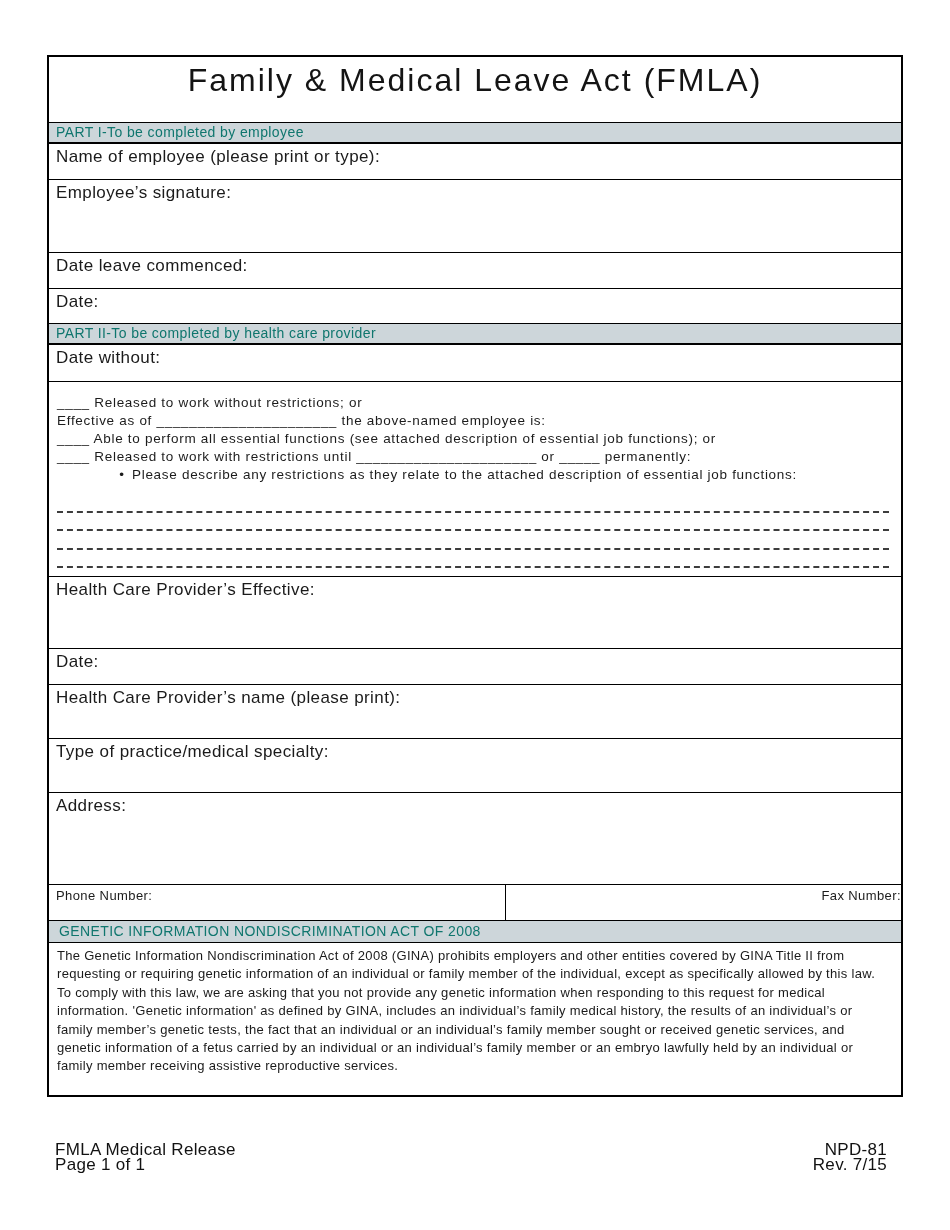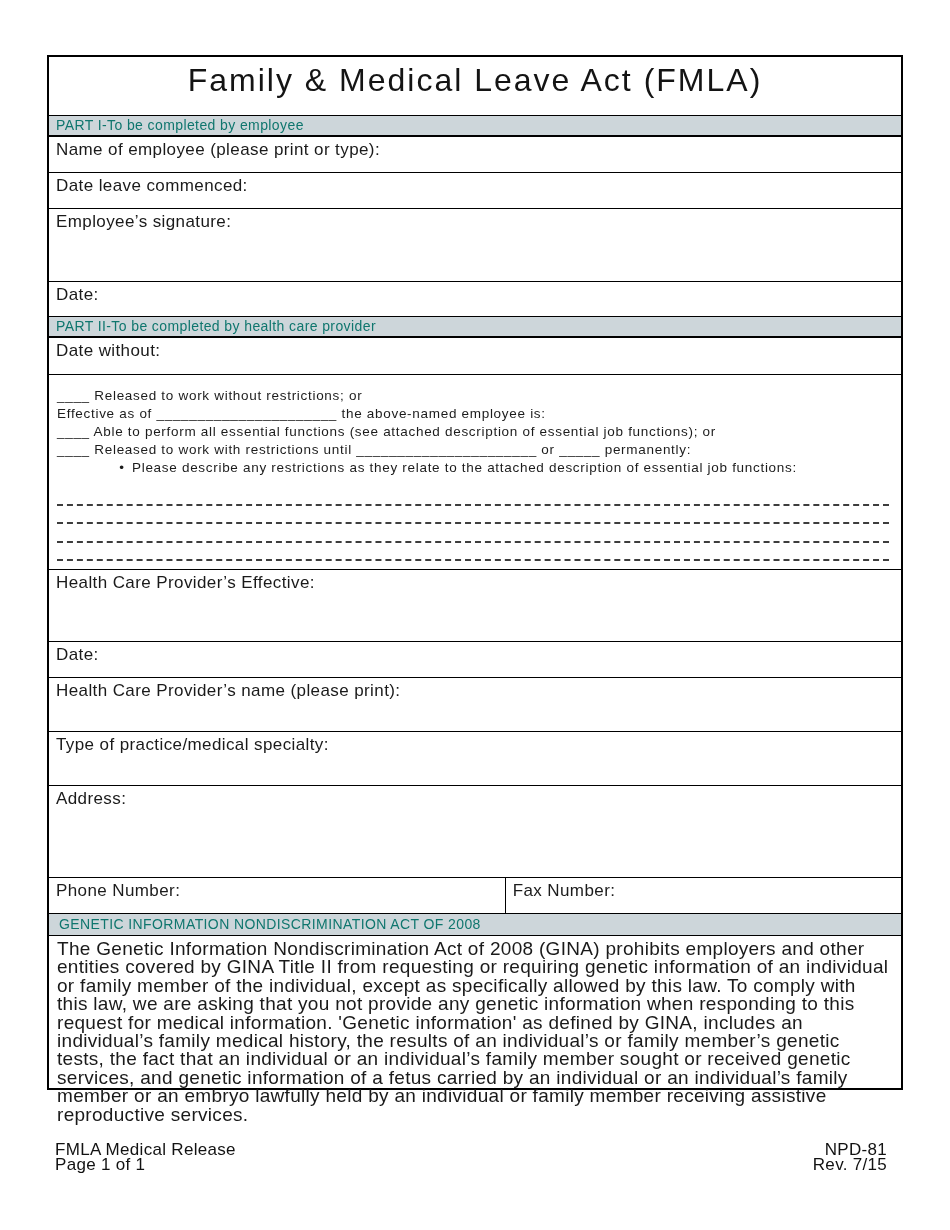--- a/index.html
+++ b/index.html
@@ -8,21 +8,21 @@
   body {
     width: 950px; height: 1230px; position: relative;
     font-family: "Liberation Sans", sans-serif;
     color: var(--text);
   }
   .form-box {
     position: absolute; left: 47px; top: 55px; width: 856px;
     border: 2px solid var(--border); background: #fff;
   }
   .title-cell {
-    height: 59px; text-align: center; padding-top: 4px;
+    height: 66px; text-align: center; padding-top: 4px;
   }
   .title-line {
     font-size: 32px; line-height: 39px; letter-spacing: 2px;
     color: #141414; font-weight: 400;
   }
   .sec-hdr {
     height: 21px; background: var(--hdr-bg);
     border-top: 1px solid var(--border); border-bottom: 1px solid var(--border);
     font-size: 14px; line-height: 19px; letter-spacing: 0.4px;
     padding-left: 7px; color: #0f766e;
@@ -47,28 +47,28 @@
   .bullet-glyph { width: 20px; margin-left: 55px; text-align: center; }
   .write-lines { margin-top: 10px; }
   .write-line {
     height: 18.5px; margin-right: 4px;
     border-bottom: 2px dashed #3d3d3d;
   }
   .split-row {
     display: flex; border-top: 1px solid var(--border); height: 37px;
   }
   .split-row .cell {
-    font-size: 17px; letter-spacing: 0.4px; padding: 3px 0 0 7px;
+    font-size: 13px; letter-spacing: 0.4px; padding: 3px 0 0 7px;
   }
   .cell-phone { width: 53.6%; border-right: 1px solid var(--border); }
-  .cell-fax { width: 46.4%; }
+  .cell-fax { width: 46.4%; text-align: right; }
   .gina-row {
     border-top: none; height: 152px;
     padding: 4px 9px 0 8px;
-    font-size: 19px; line-height: 18.4px; letter-spacing: 0.3px; border-radius: 6px;
+    font-size: 13px; line-height: 18.4px; letter-spacing: 0.3px; border-radius: 6px;
   }
   .gina-hdr { height: 23px; line-height: 21px; padding-left: 10px; }
   .footer {
     position: absolute; left: 47px; top: 1143px; width: 856px;
     display: flex; justify-content: space-between;
     font-size: 17px; line-height: 14.5px; letter-spacing: 0.3px; color: #121212;
   }
   .footer .col-left { padding-left: 8px; }
   .footer .col-right { text-align: right; padding-right: 16px; }
 </style>
@@ -79,25 +79,25 @@
 
   <div class="title-cell">
     <div class="title-line">Family &amp; Medical Leave Act (FMLA)</div>
   </div>
 
   <div class="sec-hdr">PART I-To be completed by employee</div>
 
   <div class="row h36">
     <span>Name of employee (please print or type):</span>
   </div>
+  <div class="row h73">
+    <span>Employee’s signature:</span>
+  </div>
   <div class="row h36">
     <span>Date leave commenced:</span>
-  </div>
-  <div class="row h73">
-    <span>Employee’s signature:</span>
   </div>
   <div class="row h36">
     <span>Date:</span>
   </div>
 
   <div class="sec-hdr">PART II-To be completed by health care provider</div>
 
   <div class="row h37">
     <span>Date without:</span>
   </div>

